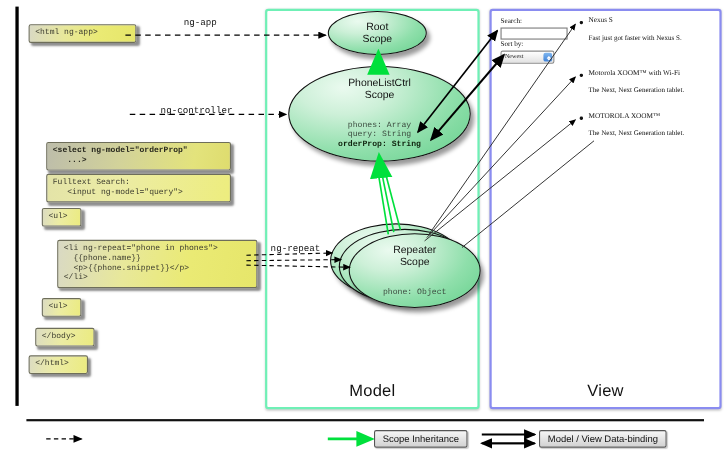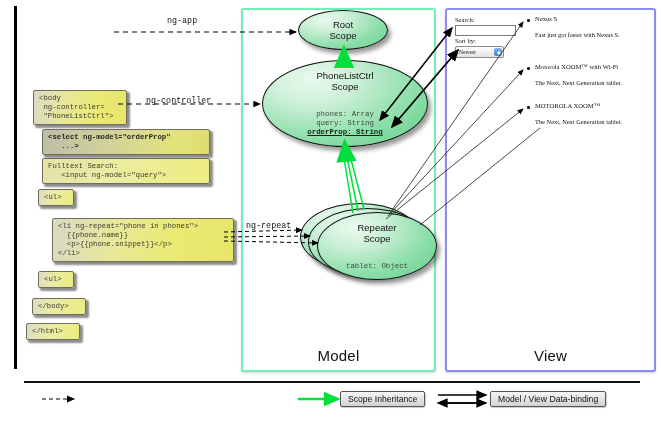--- a/index.html
+++ b/index.html
@@ -46,21 +46,21 @@
     background:radial-gradient(ellipse at 30% 22%, #eafaef 0%, #cdf0d8 26%, #8fdfab 62%, #63cf8a 100%);
     box-shadow:3px 4px 4px rgba(0,0,0,.4);
     display:flex;flex-direction:column;align-items:center;justify-content:center;
     text-align:center;
   }
   .scope .title{font-size:9.5px;line-height:11px;color:#111;}
   .scope .props{
     font-family:"Liberation Mono","DejaVu Sans Mono",monospace;
     font-size:7.4px;line-height:9px;color:#3a4a3e;margin-top:18px;
   }
-  .scope .props b{color:#10240f;text-decoration:underline;}
+  .scope .props b{color:#10240f;}
   .scope-ghost{
     position:absolute;border-radius:50%;border:1.6px solid #111;
     background:radial-gradient(ellipse at 30% 22%, #eafaef 0%, #cdf0d8 26%, #8fdfab 62%, #63cf8a 100%);
     box-shadow:3px 4px 4px rgba(0,0,0,.35);
   }
 
   
   .edgelabel{position:absolute;font-family:"Liberation Mono","DejaVu Sans Mono",monospace;
              font-size:8.4px;color:#111;background:transparent;}
 
@@ -91,23 +91,21 @@
   .ovl{pointer-events:none;}
 </style>
 </head>
 <body>
 
 <div id="stage">
 
   <div class="rail"></div>
 
 
-  <div class="code" style="left:33px;  top:90px;  width:82px;">&lt;body
- ng-controller=
- "PhoneListCtrl"&gt;</div>
+  <div class="code" style="left:26px;  top:22px;  width:86px;">&lt;html ng-app&gt;</div>
   <div class="code bold" style="left:42px;  top:129px; width:156px;">&lt;select ng-model="orderProp"
    ...&gt;</div>
   <div class="code plainyellow" style="left:42px;  top:158px; width:156px;">Fulltext Search:
    &lt;input ng-model="query"&gt;</div>
   <div class="code small" style="left:38px;  top:189px; width:24px;">&lt;ul&gt;</div>
   <div class="code" style="left:52px;  top:218px; width:170px;">&lt;li ng-repeat="phone in phones"&gt;
   {{phone.name}}
   &lt;p&gt;{{phone.snippet}}&lt;/p&gt;
 &lt;/li&gt;</div>
   <div class="code small" style="left:38px;  top:271px; width:24px;">&lt;ul&gt;</div>
@@ -124,21 +122,21 @@
 
   <div class="scope" style="left:262px;top:60px;width:164px;height:85px;">
     <div class="title">PhoneListCtrl<br>Scope</div>
     <div class="props">phones: Array<br>query: String<br><b>orderProp: String</b></div>
   </div>
 
   <div class="scope-ghost" style="left:300px;top:203px;width:118px;height:66px;"></div>
   <div class="scope-ghost" style="left:308px;top:208px;width:118px;height:66px;"></div>
   <div class="scope" style="left:317px;top:212px;width:118px;height:66px;">
     <div class="title">Repeater<br>Scope</div>
-    <div class="props">tablet: Object</div>
+    <div class="props">phone: Object</div>
   </div>
 
   <div class="panel" id="panel-view">
     <div class="panel-label">View</div>
   </div>
 
   <div class="v-label" style="left:455px;top:16px;">Search:</div>
   <div class="v-input" style="left:455px;top:25px;width:59px;" title=""></div>
   <div class="v-label" style="left:455px;top:37px;">Sort by:</div>
   <div class="v-select" style="left:455px;top:46px;width:44px;">

